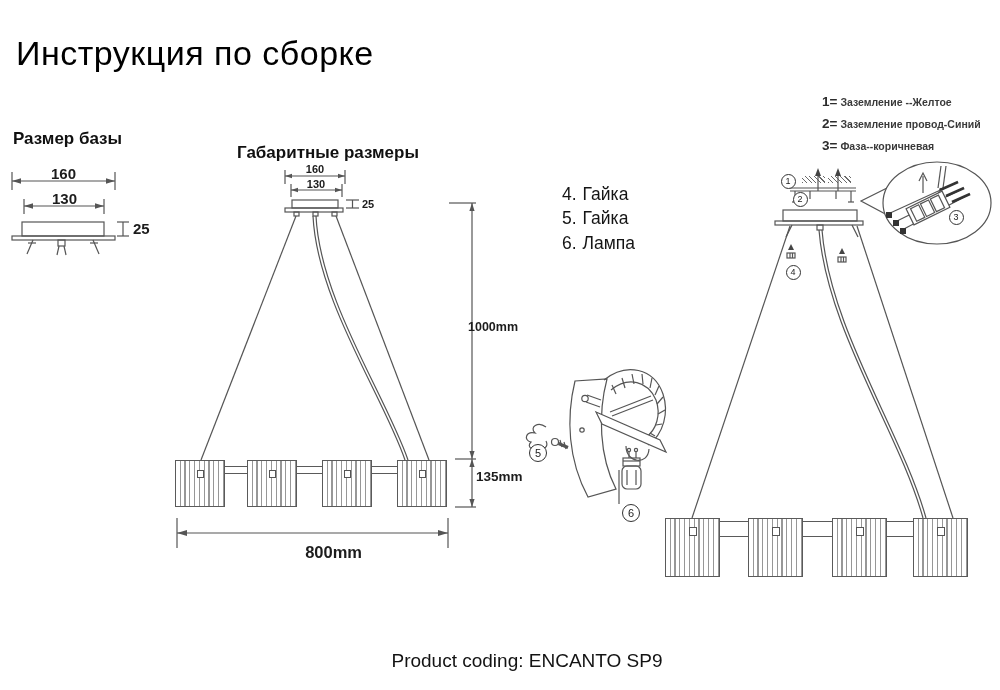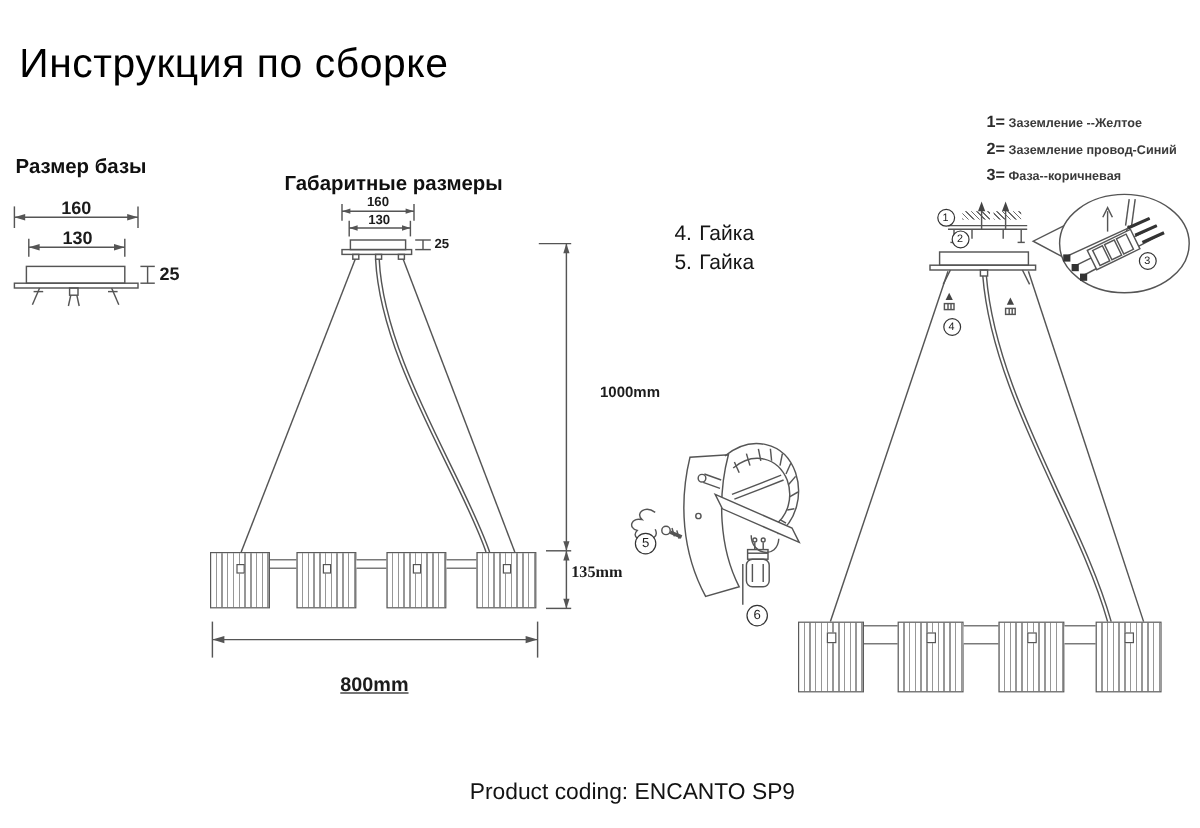--- a/index.html
+++ b/index.html
@@ -218,27 +218,28 @@
   <div class="ov sec-label" style="left:13px;top:129px;">Размер базы</div>
   <div class="ov sec-label" style="left:237px;top:143px;">Габаритные размеры</div>
 
   <div class="dim" style="left:40px;top:165px;width:47px;text-align:center;font-size:15px;">160</div>
   <div class="dim" style="left:41px;top:190px;width:47px;text-align:center;font-size:15px;">130</div>
   <div class="dim" style="left:133px;top:220px;font-size:15px;">25</div>
 
   <div class="dim" style="left:295px;top:163px;width:40px;text-align:center;font-size:11px;">160</div>
   <div class="dim" style="left:296px;top:178px;width:40px;text-align:center;font-size:11px;">130</div>
   <div class="dim" style="left:362px;top:198px;font-size:11px;">25</div>
-  <div class="dim" style="left:500px;top:320px;font-size:12.5px;">1000mm</div>
-  <div class="dim" style="left:476px;top:469px;font-size:13.5px;font-family:Liberation Serif, serif;">135mm</div>
-  <div class="dim" style="left:262px;top:562px;width:100px;text-align:center;font-size:16.5px;text-decoration:underline;">800mm</div>
+  <div class="dim" style="left:468px;top:320px;font-size:12.5px;">1000mm</div>
+  <div class="dim" style="left:476px;top:469px;font-size:13.5px;">135mm</div>
+  <div class="dim" style="left:262px;top:543px;width:100px;text-align:right;font-size:16.5px;">800mm</div>
 
   <div class="ov parts">
     <div class="row"><span class="num">4.</span><span>Гайка</span></div>
     <div class="row"><span class="num">5.</span><span>Гайка</span></div>
+    <div class="row"><span class="num">6.</span><span>Лампа</span></div>
   </div>
 
   <div class="ov legend">
     <div class="row">
         <span class="num">1=</span>
         <span class="txt">Заземление --Желтое</span>
       </div>
     <div class="row">
         <span class="num">2=</span>
         <span class="txt">Заземление провод-Синий</span>

